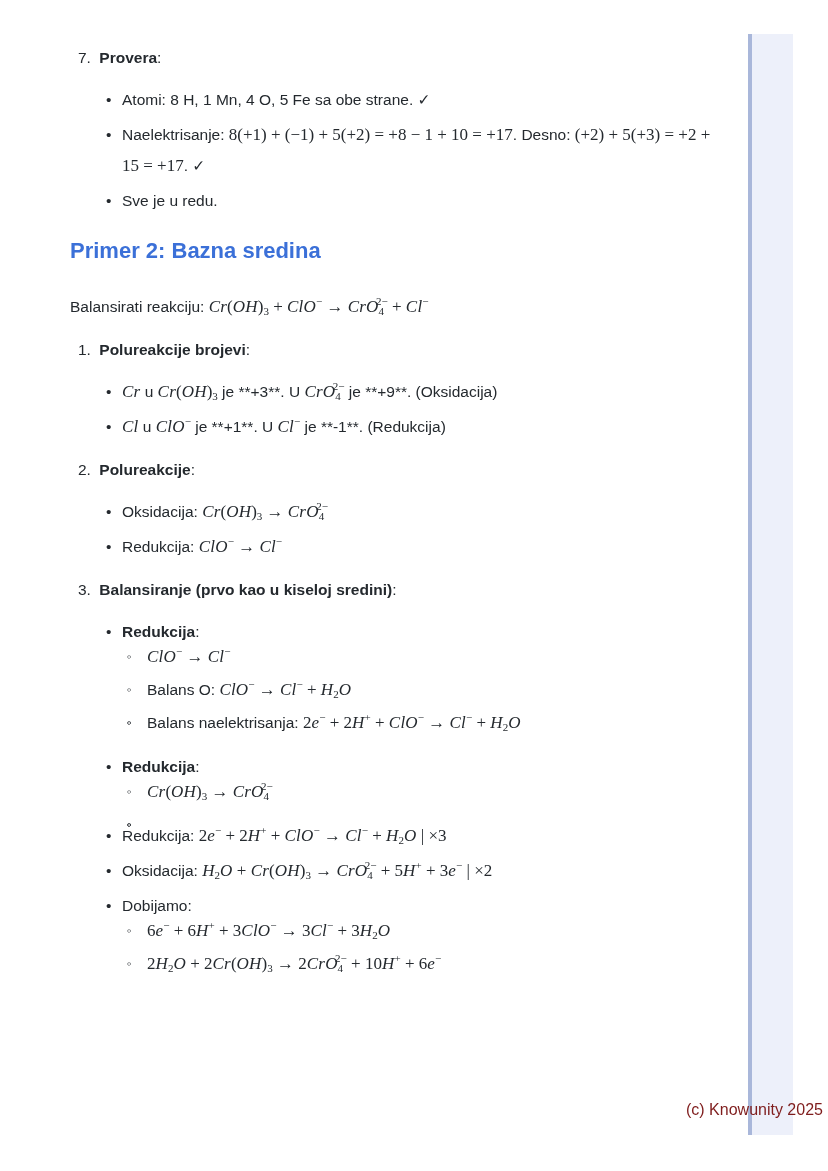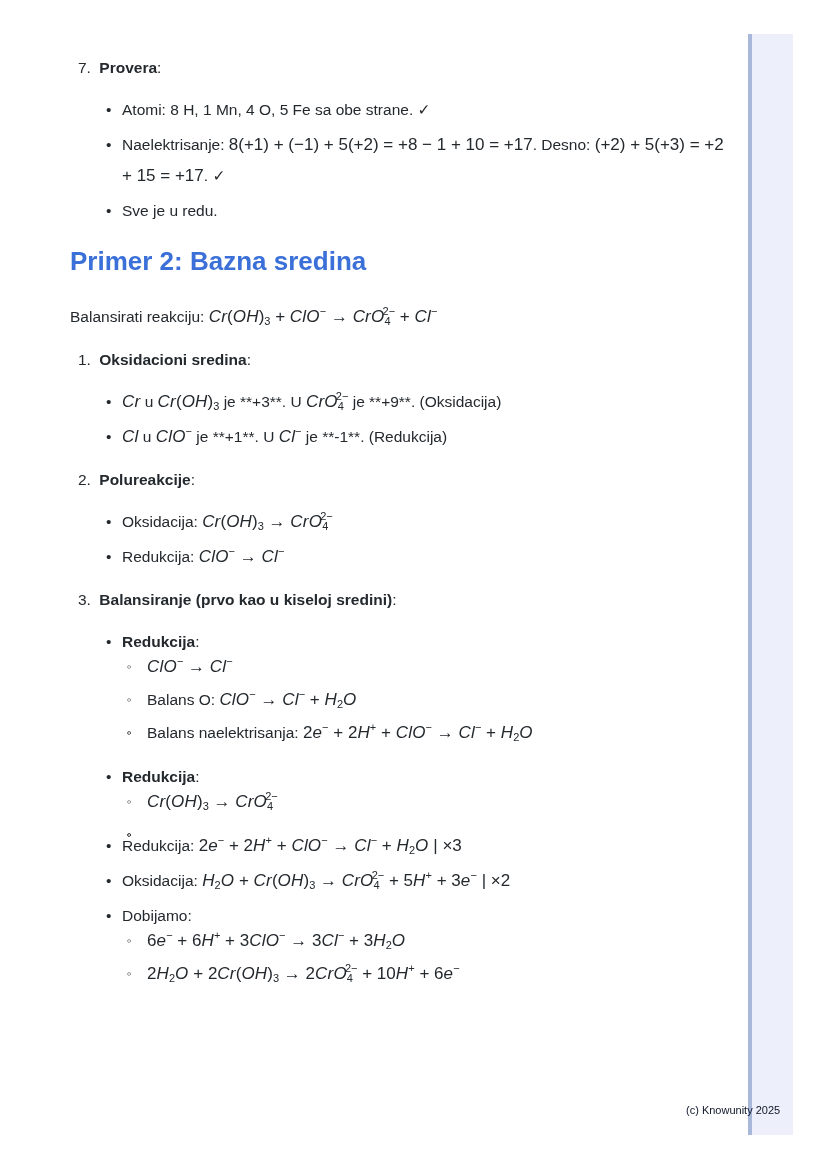--- a/index.html
+++ b/index.html
@@ -6,45 +6,45 @@
   .page{
     position:relative;
     width:828px;height:1171px;
     background:#ffffff;
     font-family:"Liberation Sans",sans-serif;
     color:#24292e;
     overflow:hidden;
   }
   .content{
     position:absolute;
-    left:70px;top:10px;
+    left:70px;top:0;
     width:660px;
     padding-top:42px;
     box-sizing:border-box;
   }
   .row{position:relative;line-height:31px;font-size:15.5px;}
   .content > .row:first-child{margin-top:0;}
   .row.h{
-    font-size:26px;line-height:28px;font-weight:700;
+    font-size:22px;line-height:28px;font-weight:700;
     color:#3b70d8;margin:21px 0 26px 0;
   }
   .row.num{margin-top:12px;padding-left:8px;}
   .row.num .n{display:inline-block;min-width:17px;}
   .row.p{margin-top:16px;}
   .row.b1{padding-left:52px;margin-top:4px;}
   .row.b2{padding-left:77px;margin-top:2px;}
   .row.num + .row.b1{margin-top:11px;}
   .row.b1 + .row.b2{margin-top:-6px;}
   .row.b2 + .row.b1{margin-top:13px;}
   .marker{position:absolute;top:0;}
   .b1 > .marker{left:36px;}
   .b2 > .marker{left:57px;font-size:13px;}
   .bld{font-weight:700;}
   .math{
-    font-family:Liberation Sans, sans-serif;
+    font-family:Liberation Serif, serif;
     font-size:17px;
   }
   .math i{font-style:italic;letter-spacing:.2px;}
   .math sup,.math sub{
     font-size:11px;line-height:0;
     font-style:normal;
   }
   .math sup{vertical-align:7px;}
   .math sub{vertical-align:-3px;}
   .math sub + sup{margin-left:-8px;}
@@ -56,38 +56,38 @@
     box-sizing:border-box;
   }
   .side-panel .edge-line{
     position:absolute;left:0;top:0;
     width:4px;height:100%;
     background:#a9b7da;
   }
   .watermark{
     position:absolute;
     left:686px;top:1102px;
-    font-size:11px;line-height:16px;
-    color:#0f172a;
+    font-size:16px;line-height:16px;
+    color:#7f1d1d;
     z-index:5;
     white-space:nowrap;
   }
 </style>
 </head>
 <body>
 
 <div class="page">
   <div class="content">
       <div class="row num"><span class="n">7.</span> <span class="segs"><span class="bld">Provera</span><span>:</span></span></div>
       <div class="row b1"><span class="marker">•</span><span class="segs"><span>Atomi: 8 H, 1 Mn, 4 O, 5 Fe sa obe strane. ✓</span></span></div>
       <div class="row b1"><span class="marker">•</span><span class="segs"><span>Naelektrisanje: </span><span class="math">8(+1) + (−1) + 5(+2) = +8 − 1 + 10 = +17</span><span>. Desno: </span><span class="math">(+2) + 5(+3) = +2 + 15 = +17</span><span>. ✓</span></span></div>
       <div class="row b1"><span class="marker">•</span><span class="segs"><span>Sve je u redu.</span></span></div>
       <div class="row h"><span class="segs"><span>Primer 2: Bazna sredina</span></span></div>
       <div class="row p"><span class="segs"><span>Balansirati reakciju: </span><span class="math"><i>C</i><i>r</i>(<i>O</i><i>H</i>)<sub>3</sub> + <i>C</i><i>l</i><i>O</i><sup>−</sup> → <i>C</i><i>r</i><i>O</i><sub>4</sub><sup>2−</sup> + <i>C</i><i>l</i><sup>−</sup></span></span></div>
-      <div class="row num"><span class="n">1.</span> <span class="segs"><span class="bld">Oksidacioni sredina</span><span>:</span></span></div>
+      <div class="row num"><span class="n">1.</span> <span class="segs"><span class="bld">Polureakcije brojevi</span><span>:</span></span></div>
       <div class="row b1"><span class="marker">•</span><span class="segs"><span class="math"><i>C</i><i>r</i></span><span> u </span><span class="math"><i>C</i><i>r</i>(<i>O</i><i>H</i>)<sub>3</sub></span><span> je **+3**. U </span><span class="math"><i>C</i><i>r</i><i>O</i><sub>4</sub><sup>2−</sup></span><span> je **+9**. (Oksidacija)</span></span></div>
       <div class="row b1"><span class="marker">•</span><span class="segs"><span class="math"><i>C</i><i>l</i></span><span> u </span><span class="math"><i>C</i><i>l</i><i>O</i><sup>−</sup></span><span> je **+1**. U </span><span class="math"><i>C</i><i>l</i><sup>−</sup></span><span> je **-1**. (Redukcija)</span></span></div>
       <div class="row num"><span class="n">2.</span> <span class="segs"><span class="bld">Polureakcije</span><span>:</span></span></div>
       <div class="row b1"><span class="marker">•</span><span class="segs"><span>Oksidacija: </span><span class="math"><i>C</i><i>r</i>(<i>O</i><i>H</i>)<sub>3</sub> → <i>C</i><i>r</i><i>O</i><sub>4</sub><sup>2−</sup></span></span></div>
       <div class="row b1"><span class="marker">•</span><span class="segs"><span>Redukcija: </span><span class="math"><i>C</i><i>l</i><i>O</i><sup>−</sup> → <i>C</i><i>l</i><sup>−</sup></span></span></div>
       <div class="row num"><span class="n">3.</span> <span class="segs"><span class="bld">Balansiranje (prvo kao u kiseloj sredini)</span><span>:</span></span></div>
       <div class="row b1"><span class="marker">•</span><span class="segs"><span class="bld">Redukcija</span><span>:</span></span></div>
       <div class="row b2"><span class="marker">◦</span><span class="segs"><span class="math"><i>C</i><i>l</i><i>O</i><sup>−</sup> → <i>C</i><i>l</i><sup>−</sup></span></span></div>
       <div class="row b2"><span class="marker">◦</span><span class="segs"><span>Balans O: </span><span class="math"><i>C</i><i>l</i><i>O</i><sup>−</sup> → <i>C</i><i>l</i><sup>−</sup> + <i>H</i><sub>2</sub><i>O</i></span></span></div>
       <div class="row b2"><span class="marker">◦</span></div>

